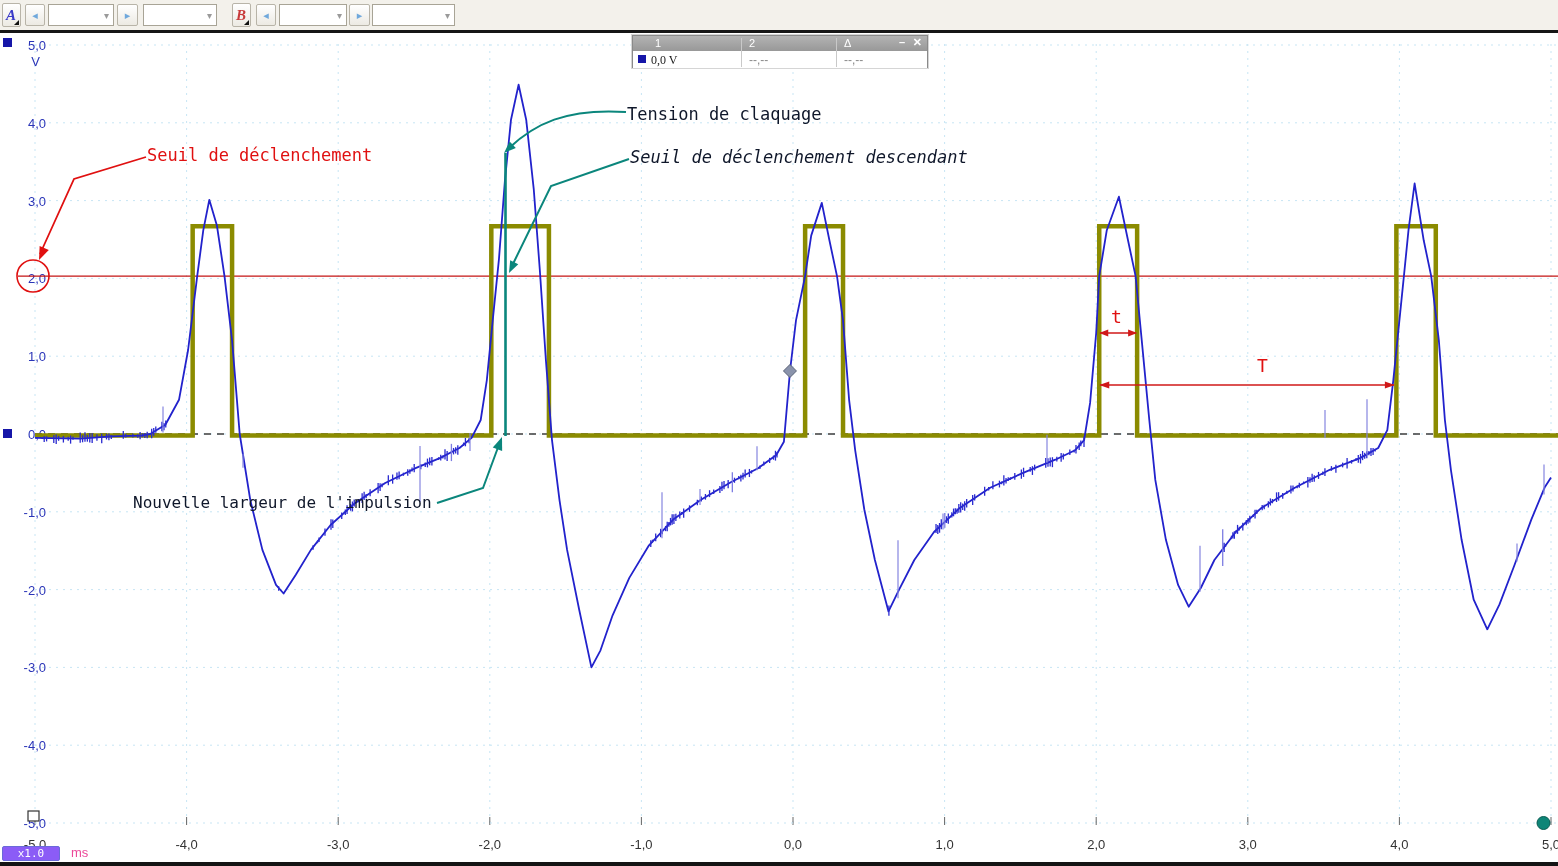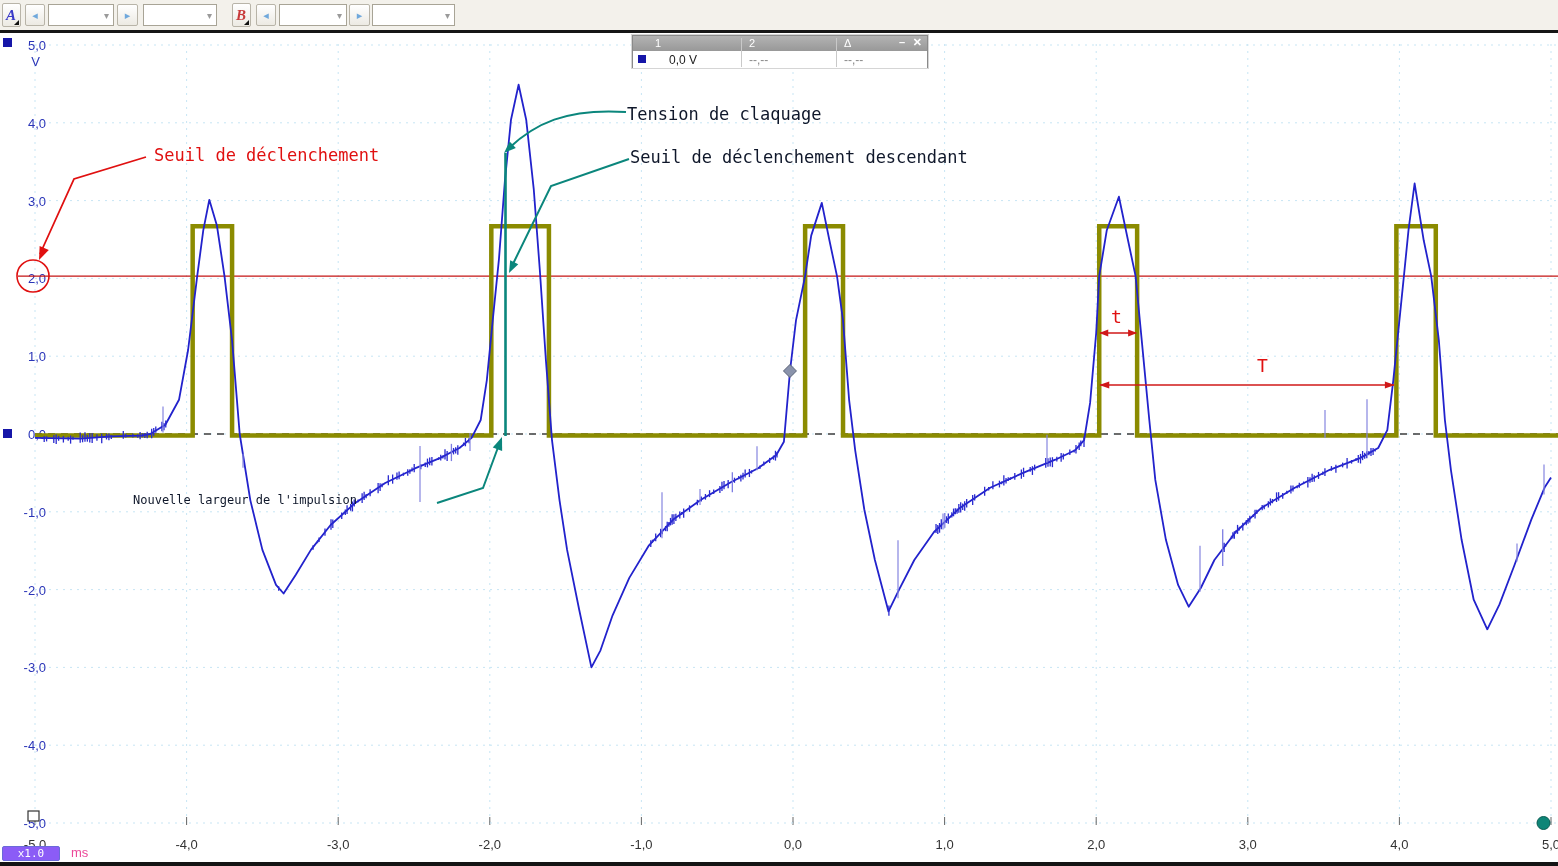--- a/index.html
+++ b/index.html
@@ -410,30 +410,30 @@
 <div class="meas-panel">
   <div class="meas-header">
     <span class="mh-cell" style="left:22px;">1</span>
     <span class="mh-cell" style="left:116px;">2</span>
     <span class="mh-cell" style="left:211px;">Δ</span>
     <span class="mh-btn" style="right:22px;">–</span>
     <span class="mh-btn" style="right:5px;">✕</span>
   </div>
   <div class="meas-body">
     <span class="swatch"></span>
-    <span class="mb-cell" style="left:36px;">0,0 V</span>
+    <span class="mb-cell" style="left:18px;font-family:Liberation Serif, serif;">0,0 V</span>
     <span class="mb-cell mb-dim" style="left:116px;">--,--</span>
     <span class="mb-cell mb-dim" style="left:211px;">--,--</span>
   </div>
   <div class="sep" style="left:108px;"></div>
   <div class="sep" style="left:203px;"></div>
 </div>
 
-<div class="ann ann-red" style="left:154px;top:145px;font-size:17px;">Seuil de déclenchement</div>
+<div class="ann ann-red" style="left:147px;top:145px;font-size:17px;">Seuil de déclenchement</div>
 <div class="ann ann-teal" style="left:627px;top:104px;font-size:17px;">Tension de claquage</div>
-<div class="ann ann-teal" style="left:630px;top:147px;font-size:17px;">Seuil de déclenchement descendant</div>
-<div class="ann ann-teal" style="left:133px;top:493px;font-size:12px;">Nouvelle largeur de l'impulsion</div>
+<div class="ann ann-teal" style="left:630px;top:147px;font-size:17px;font-style:italic;">Seuil de déclenchement descendant</div>
+<div class="ann ann-teal" style="left:133px;top:493px;font-size:16px;">Nouvelle largeur de l'impulsion</div>
 <div class="ann ann-red" style="left:1111px;top:306px;font-size:18px;">t</div>
 <div class="ann ann-red" style="left:1257px;top:355px;font-size:18px;">T</div>
 
 <div class="x-scale-badge">x1.0</div>
 <div class="x-unit">ms</div>
 <div class="bottom-black-bar"></div>
 
 </body></html>

